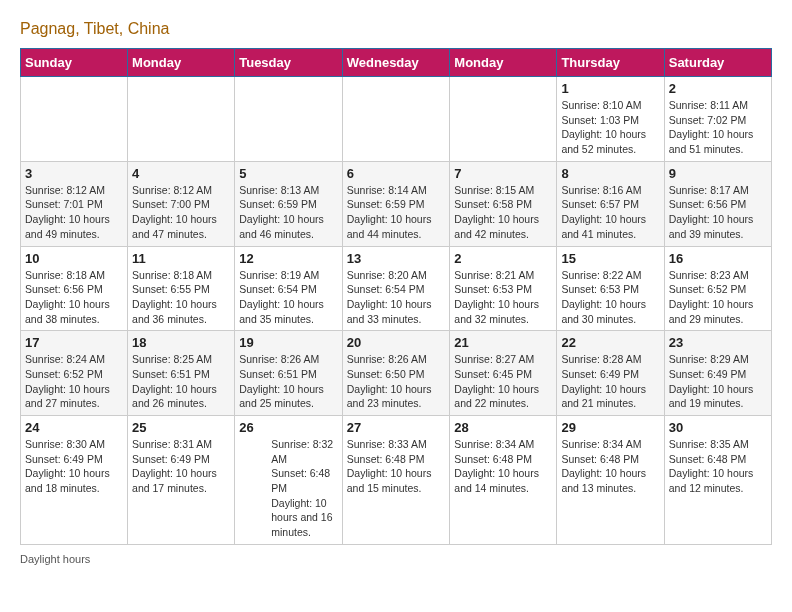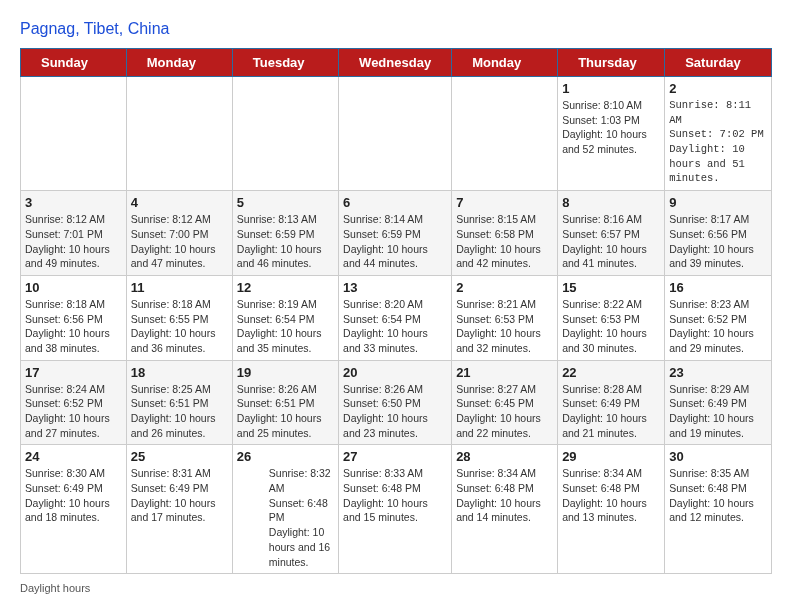--- a/index.html
+++ b/index.html
@@ -36,31 +36,31 @@
     }
     .title-block { text-align: right; }
     .title-block h1 {
       font-size: 32px;
       font-weight: bold;
       color: #222;
     }
     .title-block h2 {
       font-size: 16px;
       font-weight: normal;
-      color: #1d4ed8;
+      color: #a16207;
     }
     .calendar {
       width: 100%;
       border-collapse: collapse;
       font-size: 11px;
     }
     .calendar th {
-      background: #b91c1c;
+      background: #be185d;
       color: #fff;
-      padding: 6px 20px;
+      padding: 6px 4px;
       text-align: left;
       font-size: 13px;
       font-weight: bold;
       border: 1px solid #2a6aa0;
     }
     .calendar td {
       border: 1px solid #ccc;
       vertical-align: top;
       padding: 4px;
       width: 108px;
@@ -119,21 +119,21 @@
         <td class="empty"></td>
         <td class="empty"></td>
         <td>
           <span class="day-number">1</span>
           <div class="day-info" style="white-space: pre-line;">Sunrise: 8:10 AM
 Sunset: 1:03 PM
 Daylight: 10 hours and 52 minutes.</div>
         </td>
         <td>
           <span class="day-number">2</span>
-          <div class="day-info" style="white-space: pre-line; font-family: Liberation Mono, monospace;">Sunrise: 8:11 AM
+          <div class="day-info" style="white-space: pre-line;">Sunrise: 8:11 AM
 Sunset: 7:02 PM
 Daylight: 10 hours and 51 minutes.</div>
         </td>
       </tr>
       <tr>
         <td>
           <span class="day-number">3</span>
           <div class="day-info" style="white-space: pre-line;">Sunrise: 8:12 AM
 Sunset: 7:01 PM
 Daylight: 10 hours and 49 minutes.</div>

